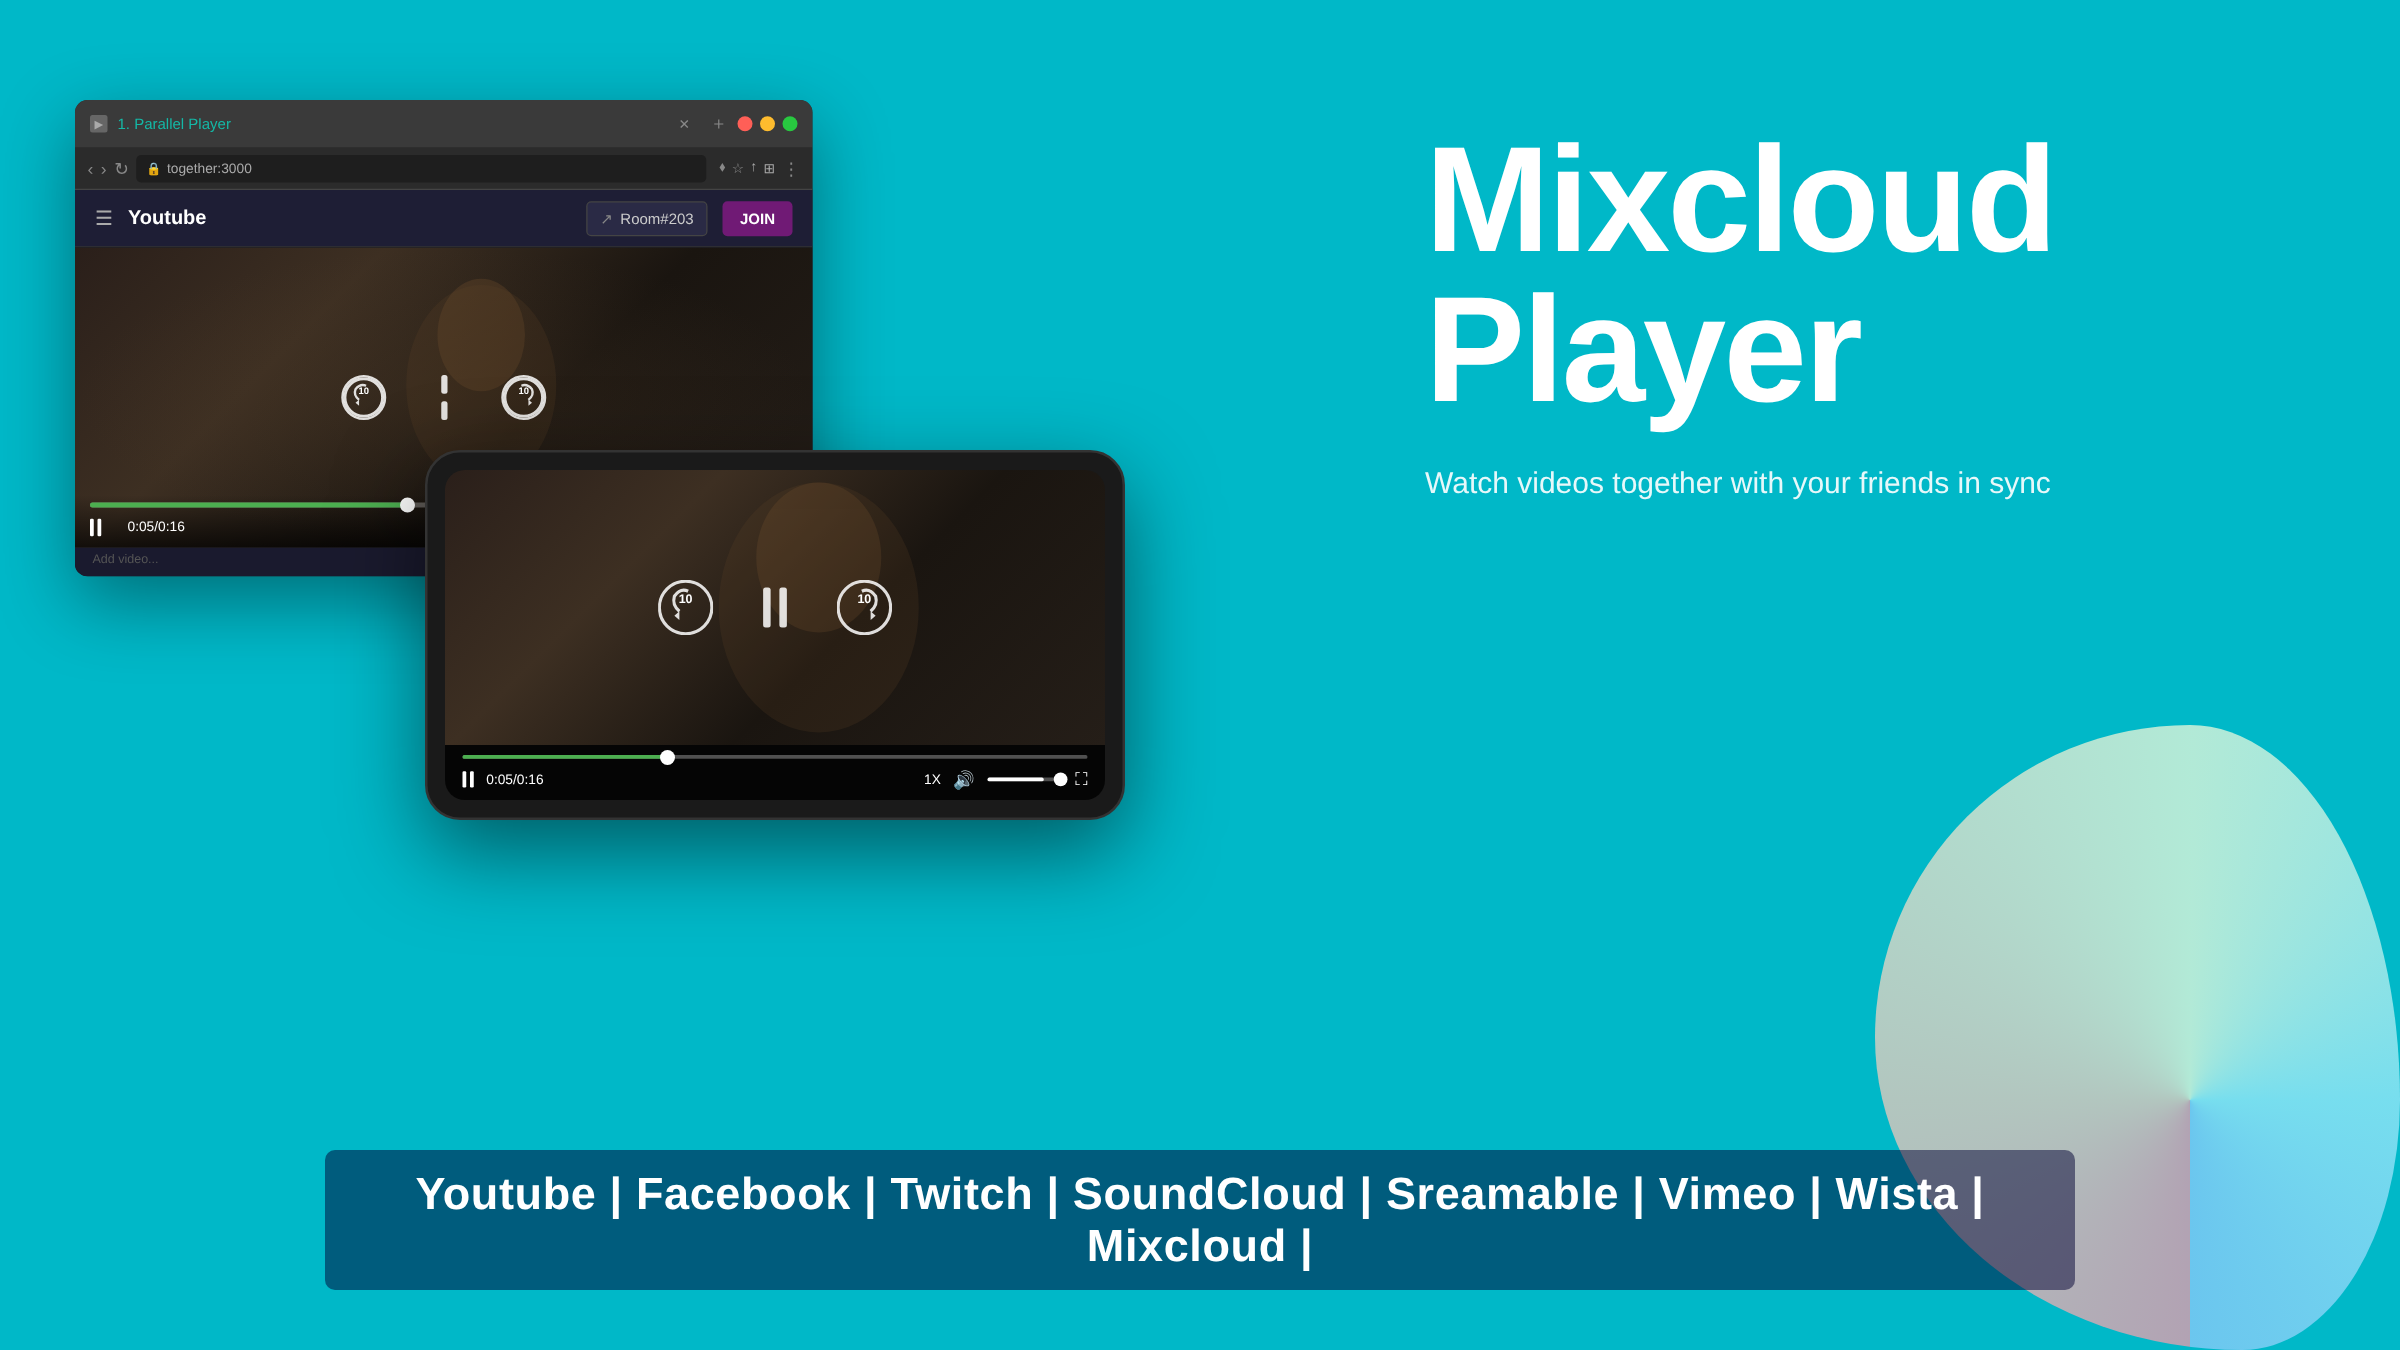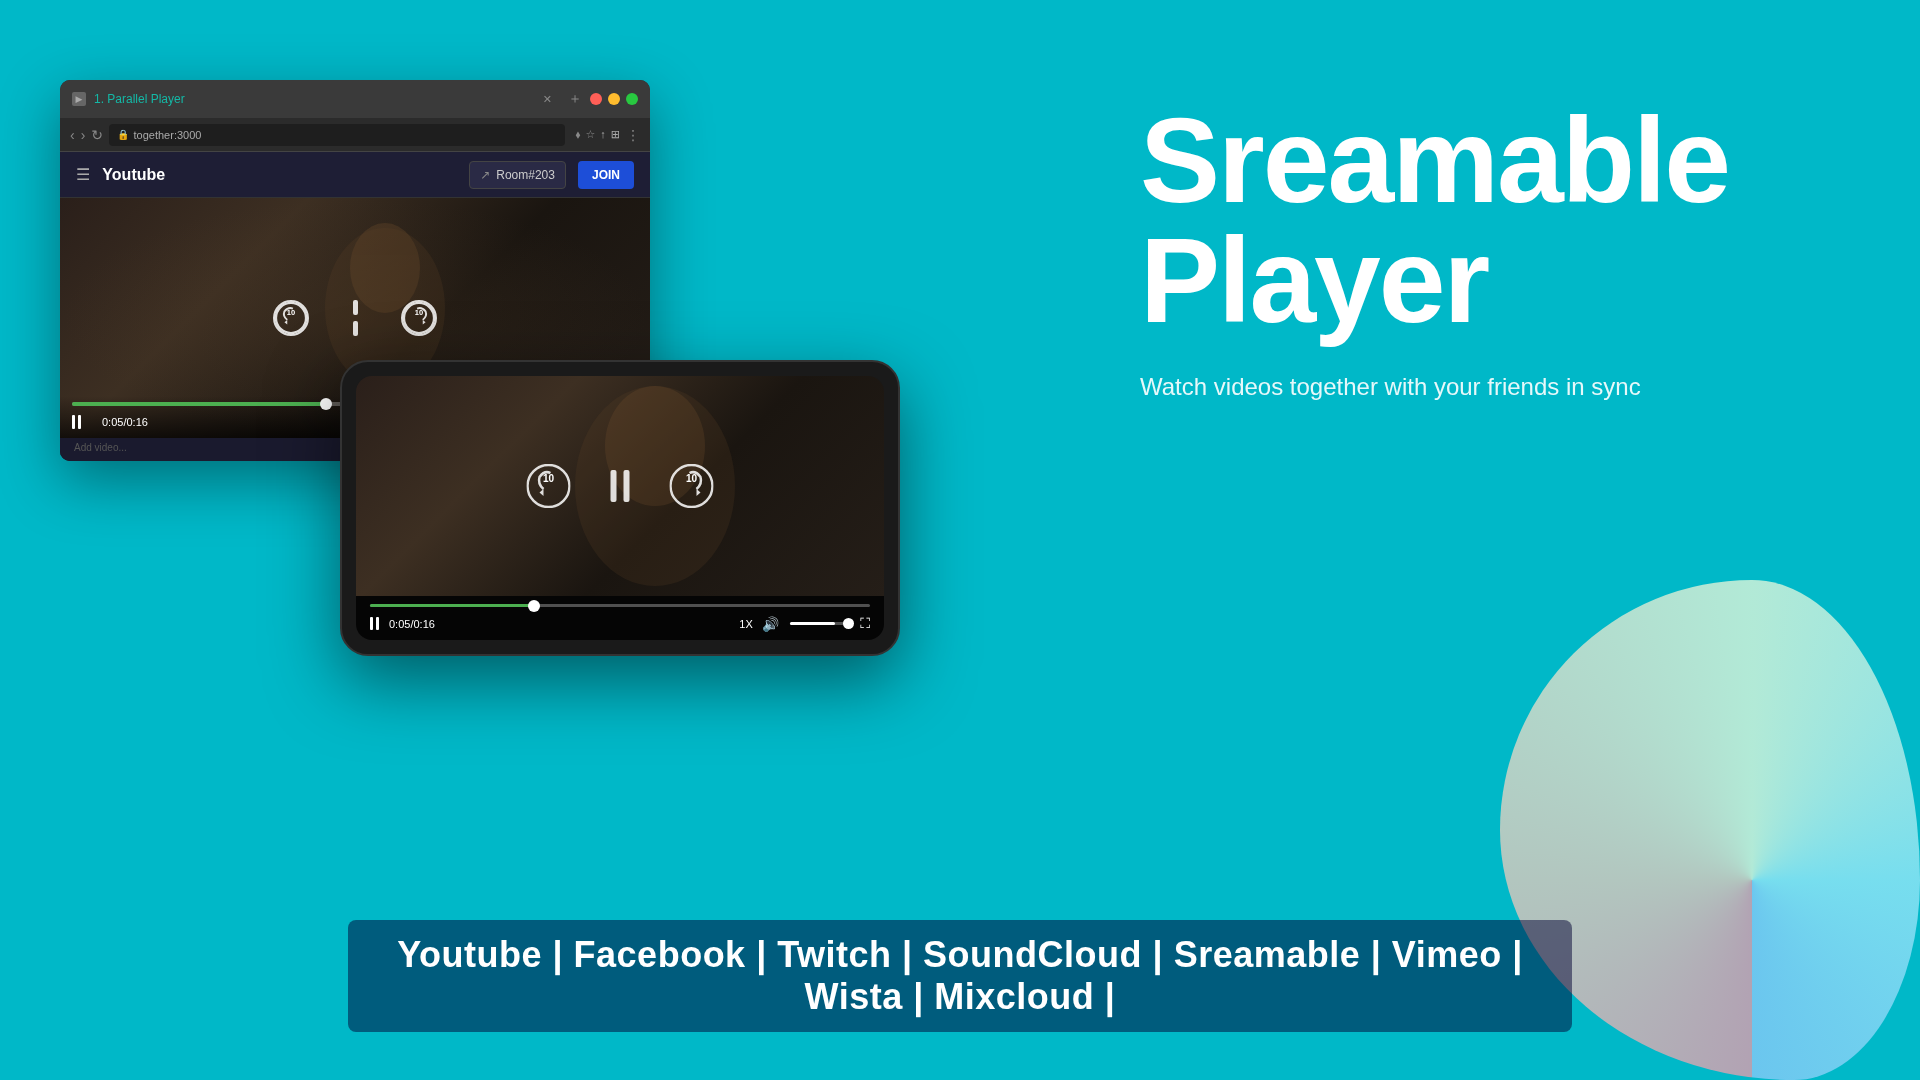--- a/index.html
+++ b/index.html
@@ -179,21 +179,21 @@
       color: #888;
       font-size: 12px;
     }
 
     .room-input-text {
       color: #ccc;
       font-size: 12px;
     }
 
     .join-btn {
-      background: #1d4ed8;
+      background: #701a75;
       color: white;
       border: none;
       border-radius: 4px;
       height: 28px;
       padding: 0 14px;
       font-size: 12px;
       font-weight: bold;
       cursor: pointer;
     }
 
@@ -553,21 +553,21 @@
       line-height: 1.4;
     }
 
     
     .bottom-banner {
       position: absolute;
       bottom: 40px;
       left: 50%;
       transform: translateX(-50%);
       z-index: 5;
-      width: 1224px;
+      width: 1400px;
     }
 
     .banner-row {
       background: rgba(0,0,50,0.5);
       border-radius: 8px;
       padding: 14px 30px;
       text-align: center;
       margin-bottom: 8px;
     }
 
@@ -746,21 +746,21 @@
           </div>
           <span class="phone-fullscreen-icon">⛶</span>
         </div>
       </div>
     </div>
   </div>
 </div>
 
 <div class="right-section">
   <div class="main-title">
-    <div>Sreamable</div>
+    <div>Mixcloud</div>
     <div>Player</div>
   </div>
   <div class="subtitle">Watch videos together with your friends in sync</div>
 </div>
 
 <div class="blob"></div>
 
 <div class="bottom-banner">
   <div class="banner-row">
     <span class="banner-text">Youtube | Facebook | Twitch | SoundCloud | Sreamable | Vimeo | Wista | Mixcloud |</span>

